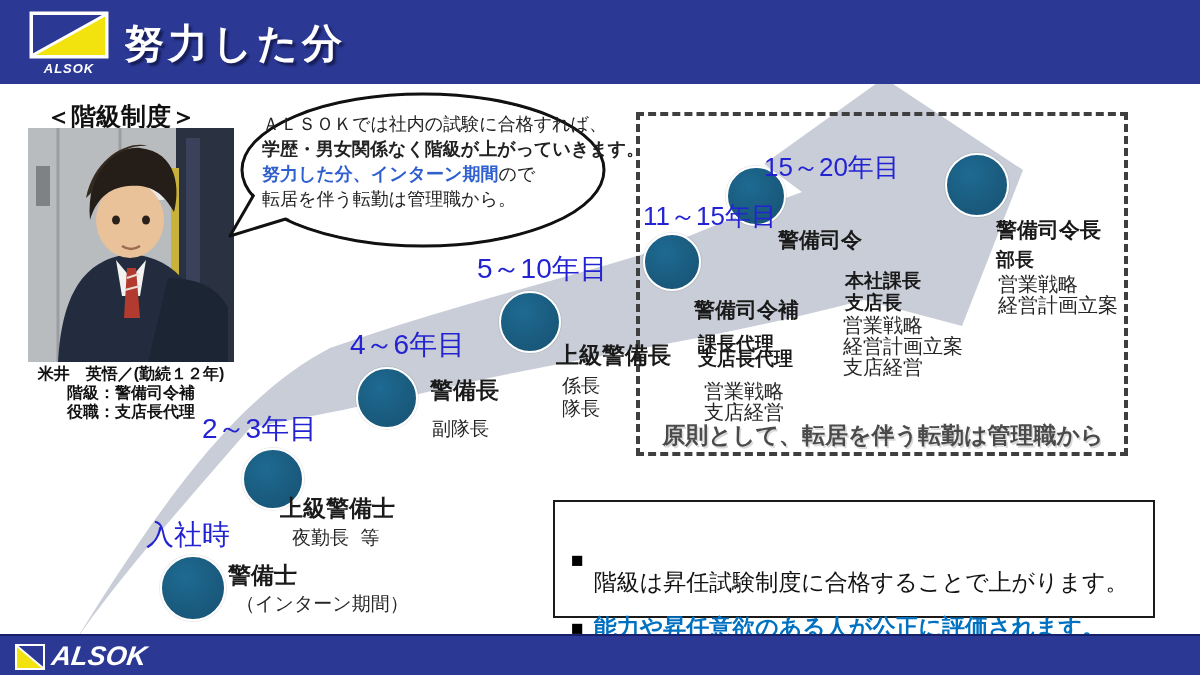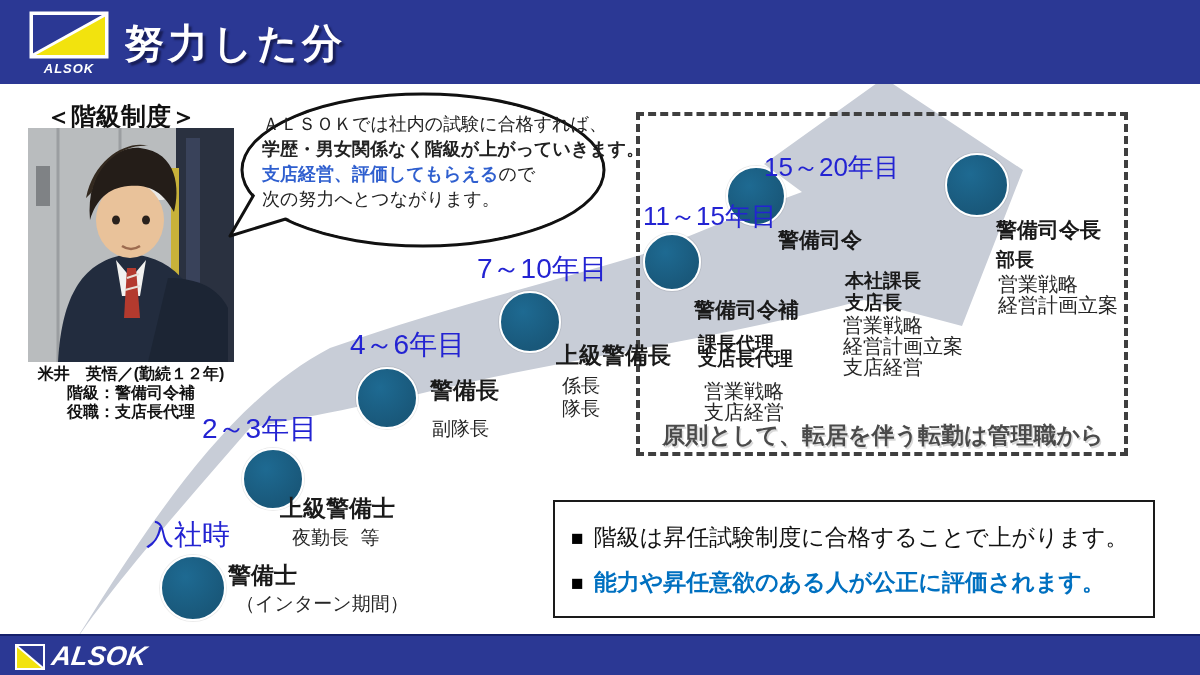--- a/index.html
+++ b/index.html
@@ -60,21 +60,21 @@
   .bubble-svg{position:absolute;left:210px;top:86px;z-index:9;}
   .bubble-text{position:absolute;left:262px;top:112px;font-size:18px;line-height:25px;color:#222;z-index:10;}
   .bubble-text .b{font-weight:bold;}
   .bubble-text .hl{font-weight:bold;color:var(--bubble-highlight-blue);}
 
   
   .summary{position:absolute;left:553px;top:500px;width:602px;height:118px;background:#fff;border:2px solid #1a1a1a;
            z-index:12;box-sizing:border-box;padding:20px 0 0 16px;}
   .bullet{display:flex;align-items:center;gap:10px;font-size:23px;margin-bottom:14px;white-space:nowrap;}
   .bullet .sq{color:#000;font-size:21px;}
-  .bullet.one span.txt{color:#111;}
+  .bullet.one span.txt{color:#111;margin-top:45px;}
   .bullet.two span.txt{color:var(--bullet-blue);font-weight:bold;}
 
   
   .footer{position:absolute;left:0;top:634px;width:1200px;height:41px;background:var(--header-blue);
           border-top:2px solid #16206b;z-index:30;box-sizing:border-box;}
   .flogo{position:absolute;left:14px;top:5px;display:flex;align-items:center;gap:6px;}
   .flogo .word{color:#fff;font-style:italic;font-weight:bold;font-size:27px;letter-spacing:0px;transform:skewX(-8deg);}
 </style>
 </head>
 <body>
@@ -112,21 +112,21 @@
   <div class="abs pduty" style="left:236px;top:591px;">（インターン期間）</div>
 
   <div class="abs year" style="left:202px;top:410px;">2～3年目</div>
   <div class="abs ptitle" style="left:280px;top:493px;">上級警備士</div>
   <div class="abs pduty" style="left:292px;top:525px;font-family:Liberation Mono, monospace;">夜勤長 等</div>
 
   <div class="abs year" style="left:350px;top:326px;">4～6年目</div>
   <div class="abs ptitle" style="left:430px;top:375px;">警備長</div>
   <div class="abs pduty" style="left:432px;top:416px;">副隊長</div>
 
-  <div class="abs year" style="left:477px;top:250px;">7～10年目</div>
+  <div class="abs year" style="left:477px;top:250px;">5～10年目</div>
   <div class="abs ptitle" style="left:556px;top:340px;">上級警備長</div>
   <div class="abs pduty" style="left:562px;top:373px;">係長</div>
   <div class="abs pduty" style="left:562px;top:396px;">隊長</div>
 
   <div class="abs year sm" style="left:643px;top:199px;">11～15年目</div>
   <div class="abs ptitle sm" style="left:694px;top:296px;text-align:center;">警備司令補</div>
   <div class="abs prole" style="left:698px;top:331px;">課長代理</div>
   <div class="abs prole" style="left:698px;top:346px;">支店長代理</div>
   <div class="abs pduty sm" style="left:704px;top:378px;">営業戦略</div>
   <div class="abs pduty sm" style="left:704px;top:399px;">支店経営</div>
@@ -179,22 +179,22 @@
   </div>
 
   <svg class="bubble-svg" width="410" height="185" viewBox="0 0 410 185">
     <ellipse cx="213" cy="84" rx="181" ry="76" fill="#ffffff" stroke="#111" stroke-width="3"></ellipse>
     <polygon points="20,150 50,98 92,128" fill="#ffffff" stroke="#111" stroke-width="3" stroke-linejoin="round"></polygon>
     <ellipse cx="213" cy="84" rx="179" ry="74" fill="#ffffff"></ellipse>
   </svg>
   <div class="bubble-text">
     <div>ＡＬＳＯＫでは社内の試験に合格すれば、</div>
     <div class="b">学歴・男女関係なく階級が上がっていきます。</div>
-    <div><span class="hl">支店経営、評価してもらえる</span><span>ので</span></div>
-    <div>次の努力へとつながります。</div>
+    <div><span class="hl">努力した分、インターン期間</span><span>ので</span></div>
+    <div>転居を伴う転勤は管理職から。</div>
   </div>
 
   <div class="summary">
     <div class="bullet one">
       <span class="sq">■</span>
       <span class="txt">階級は昇任試験制度に合格することで上がります。</span>
     </div>
     <div class="bullet two">
       <span class="sq">■</span>
       <span class="txt">能力や昇任意欲のある人が公正に評価されます。</span>

